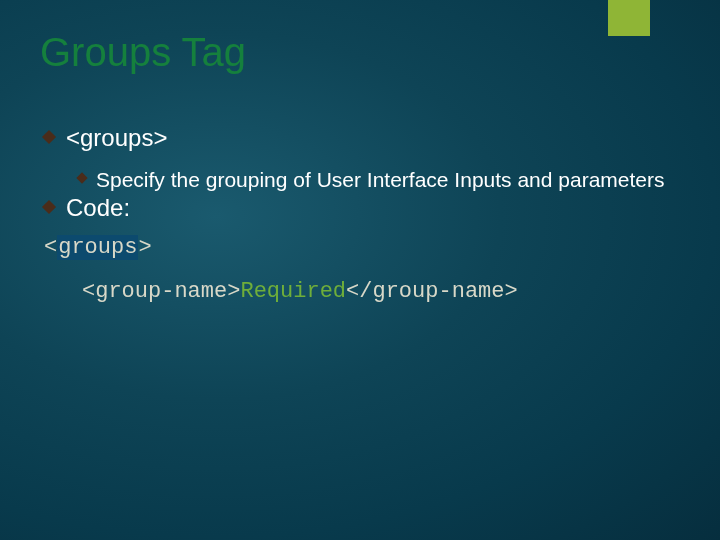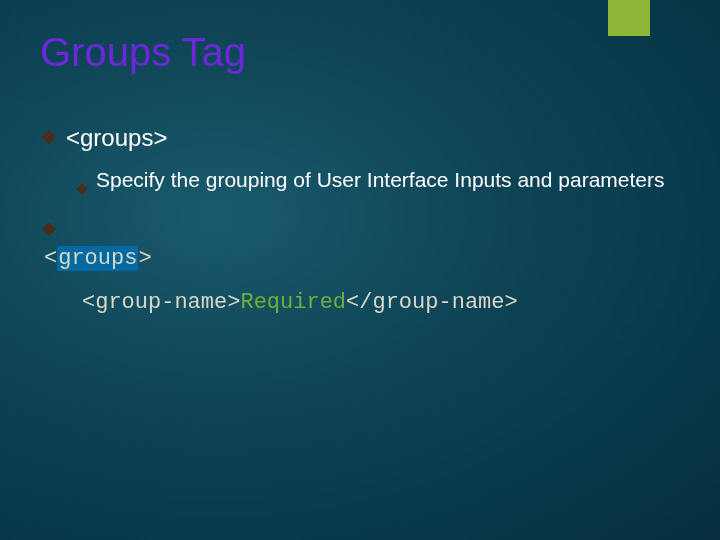--- a/index.html
+++ b/index.html
@@ -17,33 +17,32 @@
     width: 42px;
     height: 36px;
     background: #8fb536;
   }
   .slide {
     padding: 30px 40px 0 40px;
   }
   .title {
     font-size: 40px;
     font-weight: 400;
-    color: #6d28d9;
+    color: #15803d;
     margin-bottom: 48px;
   }
   .bullet-l1 {
     display: flex;
     align-items: flex-start;
     margin-bottom: 14px;
     padding-left: 4px;
   }
   .bullet-l2 {
     display: flex;
-    align-items: flex-end;
-    margin-bottom: 22px;
+    align-items: flex-start;
     padding-left: 38px;
   }
   .diamond {
     display: inline-block;
     width: 10px;
     height: 10px;
     background: #4a2c1a;
     transform: rotate(45deg);
     flex-shrink: 0;
     margin-top: 9px;
@@ -74,21 +73,21 @@
   }
   .code-line {
     margin-bottom: 22px;
     white-space: pre;
   }
   .code-line.indent {
     padding-left: 38px;
     margin-top: 18px;
   }
   .hl {
-    background: #0369a1;
+    background: #0c4a6e;
     color: #d8d8c8;
     padding: 0 1px;
   }
   .tag { color: #d8d8c8; }
   .val { color: #6fae3a; }
 </style>
 </head>
 <body>
 
 <div class="accent-bar"></div>
@@ -102,20 +101,21 @@
     <span class="l1-text">&lt;groups&gt;</span>
   </div>
 
   <div class="bullet-l2">
     <span class="diamond small"></span>
     <span class="l2-text">Specify the grouping of User Interface Inputs and parameters</span>
   </div>
 
   <div class="bullet-l1">
     <span class="diamond"></span>
+    <span class="l1-text">Code:</span>
   </div>
 
   <div class="code-block">
     <div class="code-line"><span class="tag">&lt;</span><span class="hl">groups</span><span class="tag">&gt;</span></div>
 
     <div class="code-line indent"><span class="tag">&lt;group-name&gt;</span><span class="val">Required</span><span class="tag">&lt;/group-name&gt;</span></div>
 
 
   </div>
 

